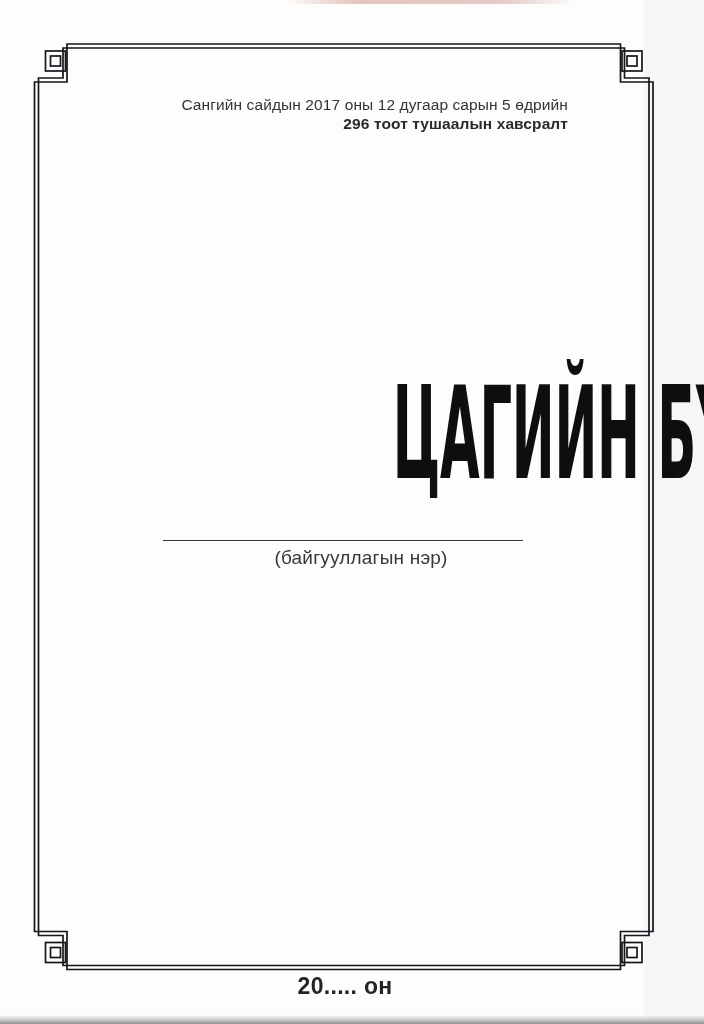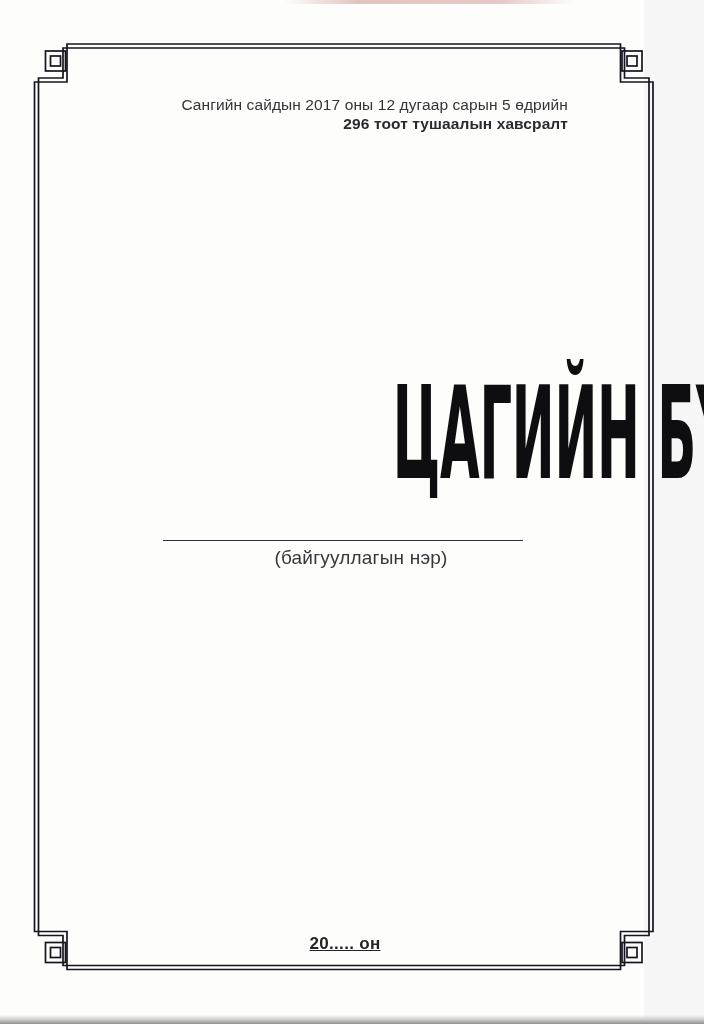--- a/index.html
+++ b/index.html
@@ -58,26 +58,25 @@
     border-top:1.6px solid #33333e;
   }
   .org-caption{
     position:absolute;top:547px;left:4px;width:686px;
     text-align:center;
     font-size:19px;color:#38383c;
     letter-spacing:.2px;
     margin-left:14px;
   }
   .year{
-    position:absolute;top:934px;left:0;width:690px;
+    position:absolute;top:973px;left:0;width:690px;
     text-align:center;
     font-weight:bold;
-    font-size:17px;color:#242428;
+    font-size:23px;color:#242428;
     letter-spacing:.3px;
-    text-decoration:underline;
   }
 </style>
 </head>
 <body>
 
 <div class="page">
 
   <svg class="frame" width="704" height="1024" viewBox="0 0 704 1024">
     <g fill="none" stroke="#15151d" stroke-width="1.7">
 

